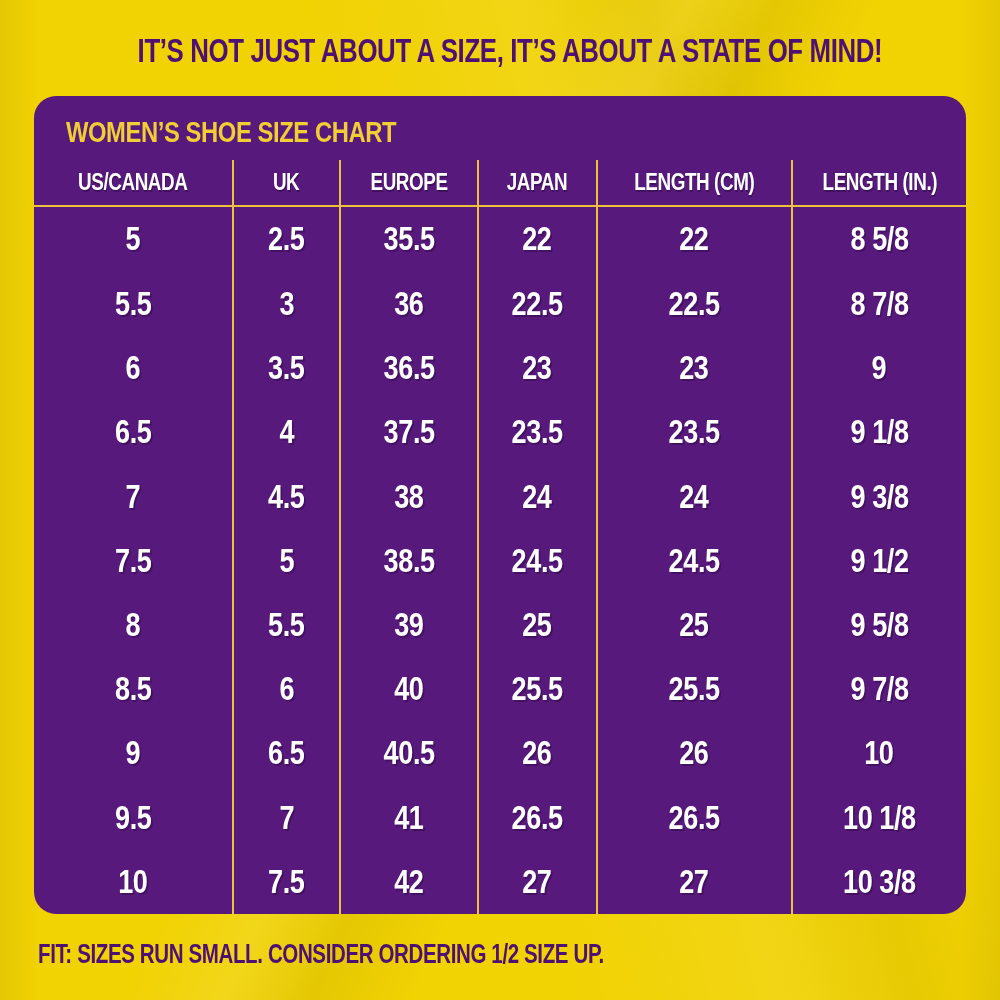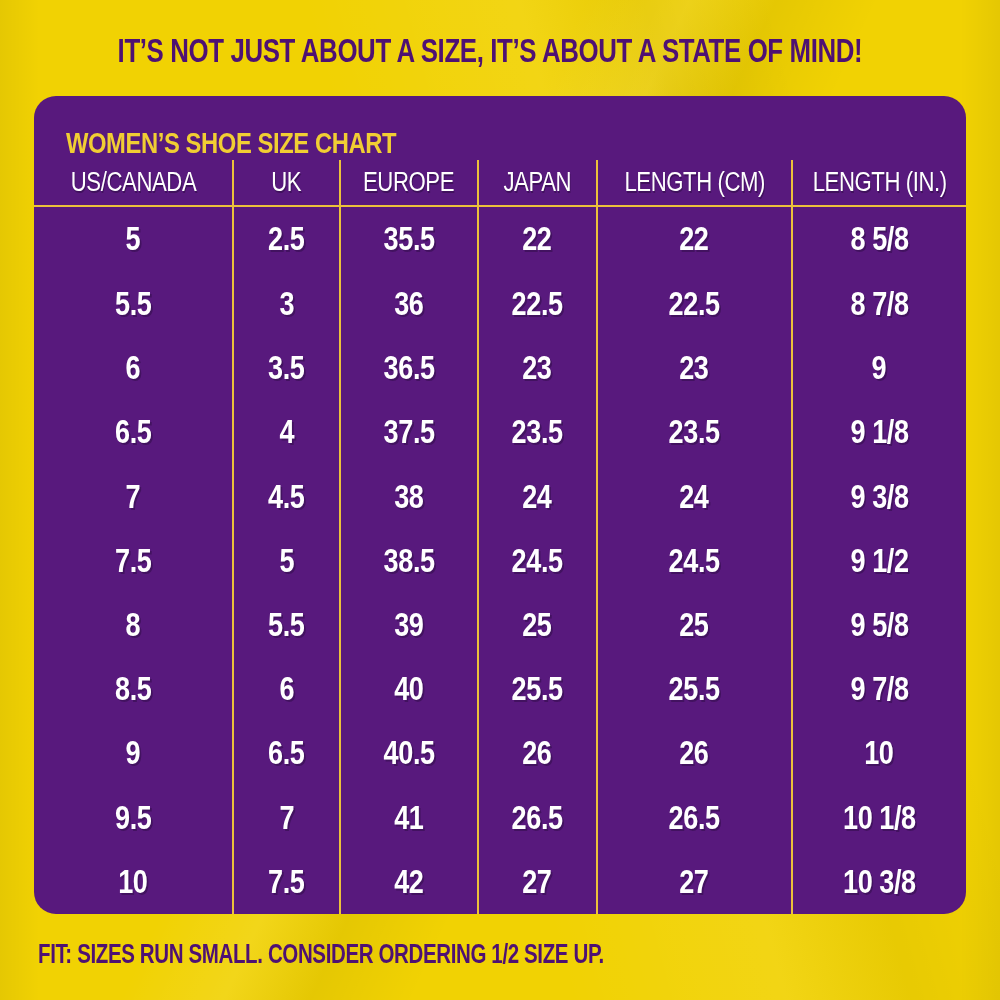--- a/index.html
+++ b/index.html
@@ -29,38 +29,38 @@
   .cnd {
     display: inline-block;
     transform: scaleX(0.76);
     transform-origin: 50% 50%;
     white-space: nowrap;
     letter-spacing: -0.5px;
   }
 
   .headline {
     position: absolute; top: 25px; left: 0;
-    width: 100%; text-align: left;
+    width: 100%; text-align: right;
     font-size: 34px; font-weight: 700;
     color: var(--text-purple);
     white-space: nowrap; line-height: 50px;
   }
 
   .card {
     position: absolute; left: 34px; top: 96px;
     width: 932px; height: 818px;
     background: var(--panel);
     border-radius: 22px;
     overflow: hidden;
     display: flex; flex-direction: column;
   }
 
   .card-title {
     height: 64px; flex: none;
-    display: flex; align-items: flex-end;
+    display: flex; align-items: center;
     padding-left: 32px; padding-top: 8px;
     color: var(--title-yellow);
     font-size: 29px; font-weight: 700;
   }
   .card-title .cnd { transform-origin: 0 50%; transform: scaleX(0.82); }
 
   .table-wrap { flex: 1; min-height: 0; }
   table.size-table {
     width: 100%; height: 100%;
     border-collapse: collapse; table-layout: fixed;
@@ -68,21 +68,21 @@
   .size-table col.c1 { width: 21.4%; }
   .size-table col.c2 { width: 11.4%; }
   .size-table col.c3 { width: 14.8%; }
   .size-table col.c4 { width: 12.8%; }
   .size-table col.c5 { width: 20.9%; }
   .size-table col.c6 { width: 18.7%; }
 
   .size-table thead tr { height: 46px; }
   .size-table th {
     color: var(--cell-white);
-    font-size: 27px; font-weight: 400;
+    font-size: 23px; font-weight: 700;
     vertical-align: middle;
     border-bottom: 2px solid var(--grid);
     text-shadow: 1px 2px 0 rgba(10,0,20,0.30);
   }
   .size-table th + th, .size-table td + td {
     border-left: 2px solid var(--grid);
   }
   .size-table td {
     color: var(--cell-white);
     font-size: 33px; font-weight: 700;

